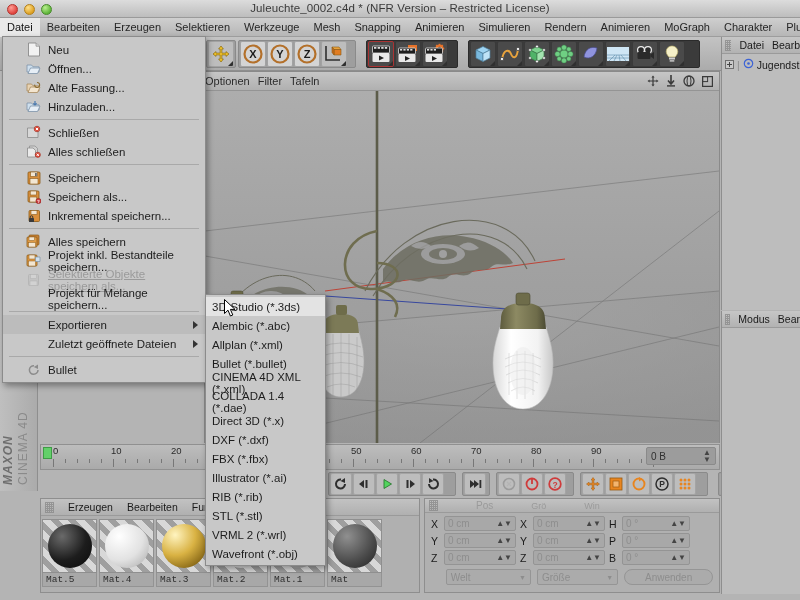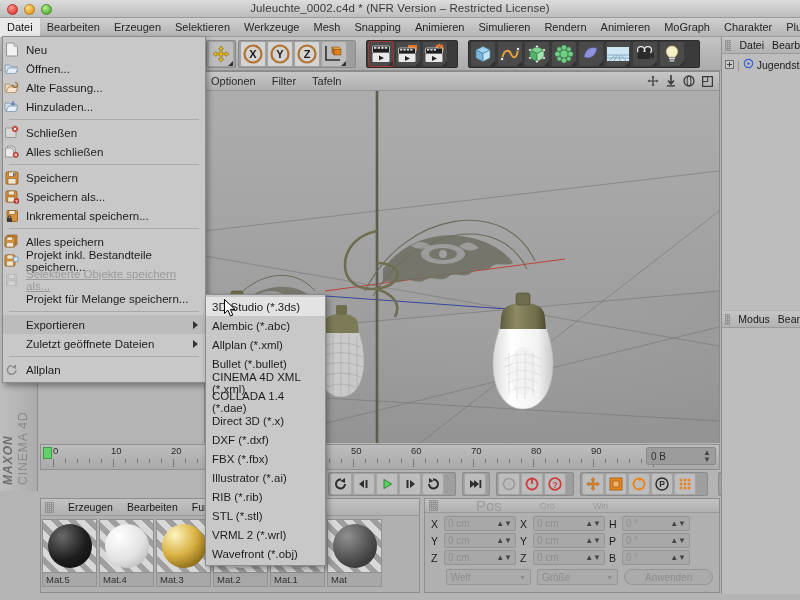--- a/index.html
+++ b/index.html
@@ -92,21 +92,21 @@
   .maxon .m2 { left: 28px; color: #8a8a8a; }
 
   
   .viewport-wrap {
     position: absolute; left: 204px; top: 71px; width: 516px; height: 372px;
     background: #a6a6a6; border: 1px solid #8a8a8a;
   }
   .vptoolbar {
     position: absolute; left: 0; top: 0; width: 100%; height: 19px;
     background: linear-gradient(#c6c6c6,#b0b0b0); border-bottom: 1px solid #949494;
-    display: flex; align-items: center; padding-left: 6px; gap: 16px;
+    display: flex; align-items: center; padding-left: 0; gap: 8px;
   }
   .vptoolbar .vm { font-size: 11px; color: #2b2b2b; }
   .vpicons { position: absolute; right: 6px; top: 3px; display: flex; gap: 7px; align-items: center; }
   .vpcanvas {
     position: absolute; left: 0; top: 19px; width: 100%; height: 352px;
     background: linear-gradient(#a9a9a9, #9d9d9d 50%, #9a9a9a);
     overflow: hidden;
   }
   .vpaxis { position: absolute; left: 24px; bottom: 74px; width: 60px; height: 60px; }
 
@@ -148,21 +148,21 @@
     position: absolute; left: 40px; top: 498px; width: 380px; height: 95px;
     background: #b0b0b0; border: 1px solid #8e8e8e;
   }
   .matmenu { height: 17px; display: flex; align-items: center; gap: 14px; padding-left: 4px;
     background: linear-gradient(#c2c2c2,#b0b0b0); border-bottom: 1px solid #9a9a9a; font-size: 10.5px; }
   .grip { width: 9px; height: 11px;
     background-image: repeating-linear-gradient(0deg,#8b8b8b 0 1px,transparent 1px 2px),
                       repeating-linear-gradient(90deg,#8b8b8b 0 1px,transparent 1px 2px);
     opacity:.8; }
   .matrow { display: flex; gap: 2px; padding: 3px 0 0 1px; }
-  .matcell { width: 55px; }
+  .matcell { width: 55px; font-family: Liberation Mono, monospace; }
   .matthumb {
     width: 55px; height: 54px; position: relative; overflow: hidden;
     background-image: repeating-linear-gradient(45deg, #d8d8d8 0 6px, #9f9f9f 6px 12px);
     border: 1px solid #8f8f8f;
   }
   .matball { position: absolute; left: 50%; top: 50%; transform: translate(-50%,-50%);
     width: 44px; height: 44px; border-radius: 50%; }
   .matname { font-size: 9.5px; color: #2e2e2e; background: #a8a8a8;
     border: 1px solid #939393; border-top: none; padding: 1px 3px; height: 14px; }
 
@@ -207,21 +207,21 @@
   }
 
   
   .dropdown {
     position: absolute; left: 2px; top: 36px; width: 204px;
     background: #c8c8c8; border: 1px solid #8b8b8b;
     box-shadow: 2px 3px 6px rgba(0,0,0,.35);
     padding: 3px 0 3px 0; z-index: 50;
   }
   .ditem {
-    height: 19px; display: flex; align-items: center; gap: 6px; padding: 0 8px 0 0;
+    height: 19px; display: flex; align-items: center; gap: 6px; padding: 0 8px 0 22px;
     font-size: 11.5px; color: #1d1d1d; position: relative;
   }
   .ditem.disabled { color: #9a9a9a; text-decoration: underline; }
   .ditem.hl { background: #bcbcbc; }
   .ditem .dicon { width: 17px; height: 15px; flex: none; display: flex;
     align-items: center; justify-content: center; }
   .dsep { height: 1px; background: #a9a9a9; margin: 3px 6px; }
   .arrow { position: absolute; right: 7px; top: 6px; width: 0; height: 0;
     border-top: 4px solid transparent; border-bottom: 4px solid transparent;
     border-left: 5px solid #333; }
@@ -963,21 +963,21 @@
           <span class="matball" style="background:radial-gradient(circle at 32% 28%, #909090, #4a4a4a 60%, #222)"></span>
         </div>
         <div class="matname">Mat</div>
       </div>
     </div>
   </div>
 
   <div class="coord">
     <div class="coordhdr">
       <span class="grip"></span>
-      <span style="font-size:15px;color:#9a9a9a">Pos</span>
+      <span style="font-size:10px;color:#9a9a9a">Pos</span>
       <span style="font-size:9px;color:#9a9a9a">Grö</span>
       <span style="font-size:9px;color:#9a9a9a">Win</span>
     </div>
     <div class="coordgrid">
       <div class="crow">
         <span class="clabel">X</span>
         <span class="cfield w1">
             <span>0 cm</span>
             <span class="spin">▲▼</span>
           </span>
@@ -1236,21 +1236,21 @@
 
     <div class="dsep"></div>
 
     <div class="ditem">
       <span class="dicon">
         <svg width="14" height="14" viewBox="0 0 14 14">
             <path d="M11 7 A4.3 4.3 0 1 1 7 2.7" fill="none" stroke="#8c8c8c" stroke-width="1.5"></path>
             <path d="M11 1.5 V6 L6.8 4 Z" fill="#8c8c8c"></path>
           </svg>
       </span>
-      <span>Allplan</span>
+      <span>Bullet</span>
     </div>
   </div>
 
   <div class="submenu">
     <div class="sitem hl">3D-Studio (*.3ds)</div>
     <div class="sitem">Alembic (*.abc)</div>
     <div class="sitem">Allplan (*.xml)</div>
     <div class="sitem">Bullet (*.bullet)</div>
     <div class="sitem">CINEMA 4D XML (*.xml)</div>
     <div class="sitem">COLLADA 1.4 (*.dae)</div>

